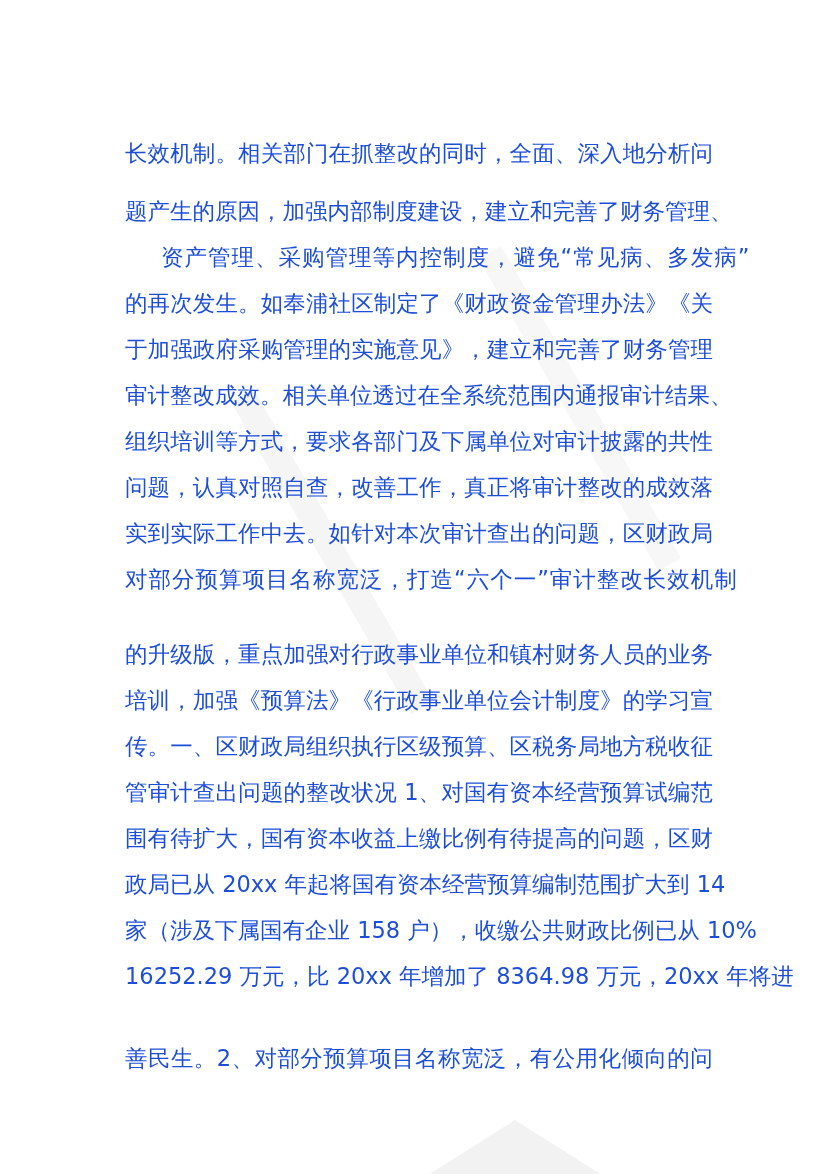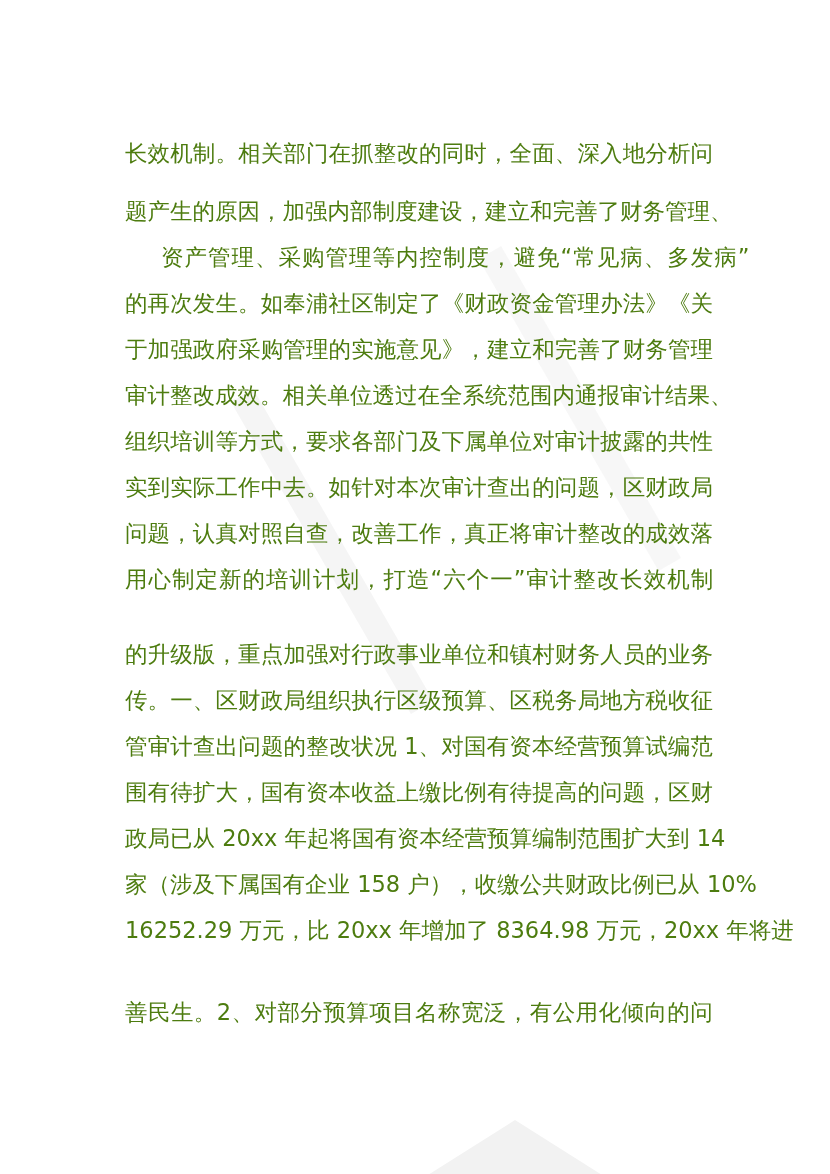--- a/index.html
+++ b/index.html
@@ -9,21 +9,21 @@
     position: absolute; pointer-events: none; color: #f1f1f1;
     font-family: "DejaVu Sans", sans-serif; font-weight: bold;
   }
   .wm1 { left: 300px; top: 300px; width: 260px; height: 360px; transform: rotate(-30deg);
          border-left: 26px solid #f3f3f3; border-right: 26px solid #f6f6f6; opacity: 0.8; }
   .wm2 { left: 420px; top: 1120px; width: 0; height: 0;
          border-left: 95px solid transparent; border-right: 95px solid transparent;
          border-bottom: 60px solid #f2f2f2; }
   .body-text {
     position: absolute; left: 125px; top: 132px; width: 588px;
-    font-family: "DejaVu Sans", sans-serif; font-size: 22.5px; color: #4d7c0f;
+    font-family: "DejaVu Sans", sans-serif; font-size: 22.5px; color: #1d4ed8;
   }
   .line {
     height: 46px; line-height: 42px; white-space: nowrap;
     text-align: justify; text-align-last: justify; display: block;
   }
   .line.last { text-align-last: justify; }
 </style>
 </head>
 <body>
 
@@ -32,24 +32,25 @@
   <div class="watermark wm2"></div>
 
   <div class="body-text">
     <span class="line" style="display: block; width: auto; letter-spacing: 0.12px;">长效机制。相关部门在抓整改的同时，全面、深入地分析问</span>
     <span class="line" style="display: block; width: auto; margin-top: 12px;">题产生的原因，加强内部制度建设，建立和完善了财务管理、</span>
     <span class="line" style="display: block; width: auto; letter-spacing: 1px; margin-left: 36px;">资产管理、采购管理等内控制度，避免“常见病、多发病”</span>
     <span class="line" style="display: block; width: auto; letter-spacing: 0.12px;">的再次发生。如奉浦社区制定了《财政资金管理办法》《关</span>
     <span class="line" style="display: block; width: auto; letter-spacing: 0.12px;">于加强政府采购管理的实施意见》，建立和完善了财务管理</span>
     <span class="line" style="display: block; width: auto;">审计整改成效。相关单位透过在全系统范围内通报审计结果、</span>
     <span class="line" style="display: block; width: auto; letter-spacing: 0.12px;">组织培训等方式，要求各部门及下属单位对审计披露的共性</span>
+    <span class="line" style="display: block; width: auto; letter-spacing: 0.12px;">问题，认真对照自查，改善工作，真正将审计整改的成效落</span>
     <span class="line" style="display: block; width: auto; letter-spacing: 0.12px;">实到实际工作中去。如针对本次审计查出的问题，区财政局</span>
-    <span class="line" style="display: block; width: auto; letter-spacing: 0.12px;">问题，认真对照自查，改善工作，真正将审计整改的成效落</span>
-    <span class="line" style="display: block; width: auto; letter-spacing: 1px;">用心制定新的培训计划，打造“六个一”审计整改长效机制</span>
+    <span class="line" style="display: block; width: auto; letter-spacing: 1px;">对部分预算项目名称宽泛，打造“六个一”审计整改长效机制</span>
     <span class="line" style="display: block; width: auto; letter-spacing: 0.12px; margin-top: 29px;">的升级版，重点加强对行政事业单位和镇村财务人员的业务</span>
+    <span class="line" style="display: block; width: auto; letter-spacing: 0.12px;">培训，加强《预算法》《行政事业单位会计制度》的学习宣</span>
     <span class="line" style="display: block; width: auto; letter-spacing: 0.12px;">传。一、区财政局组织执行区级预算、区税务局地方税收征</span>
     <span class="line" style="display: block; width: auto; letter-spacing: 0.153846px;">管审计查出问题的整改状况 1、对国有资本经营预算试编范</span>
     <span class="line" style="display: block; width: auto; letter-spacing: 0.12px;">围有待扩大，国有资本收益上缴比例有待提高的问题，区财</span>
     <span class="line" style="display: block; width: auto;">政局已从 20xx 年起将国有资本经营预算编制范围扩大到 14</span>
     <span class="line" style="display: block; width: auto;">家（涉及下属国有企业 158 户），收缴公共财政比例已从 10%</span>
     <span class="line" style="display: block; width: auto;">16252.29 万元，比 20xx 年增加了 8364.98 万元，20xx 年将进</span>
     <span class="line last" style="display: block; width: auto; letter-spacing: 0.44px; margin-top: 36px;">善民生。2、对部分预算项目名称宽泛，有公用化倾向的问</span>
   </div>
 </div>
 

